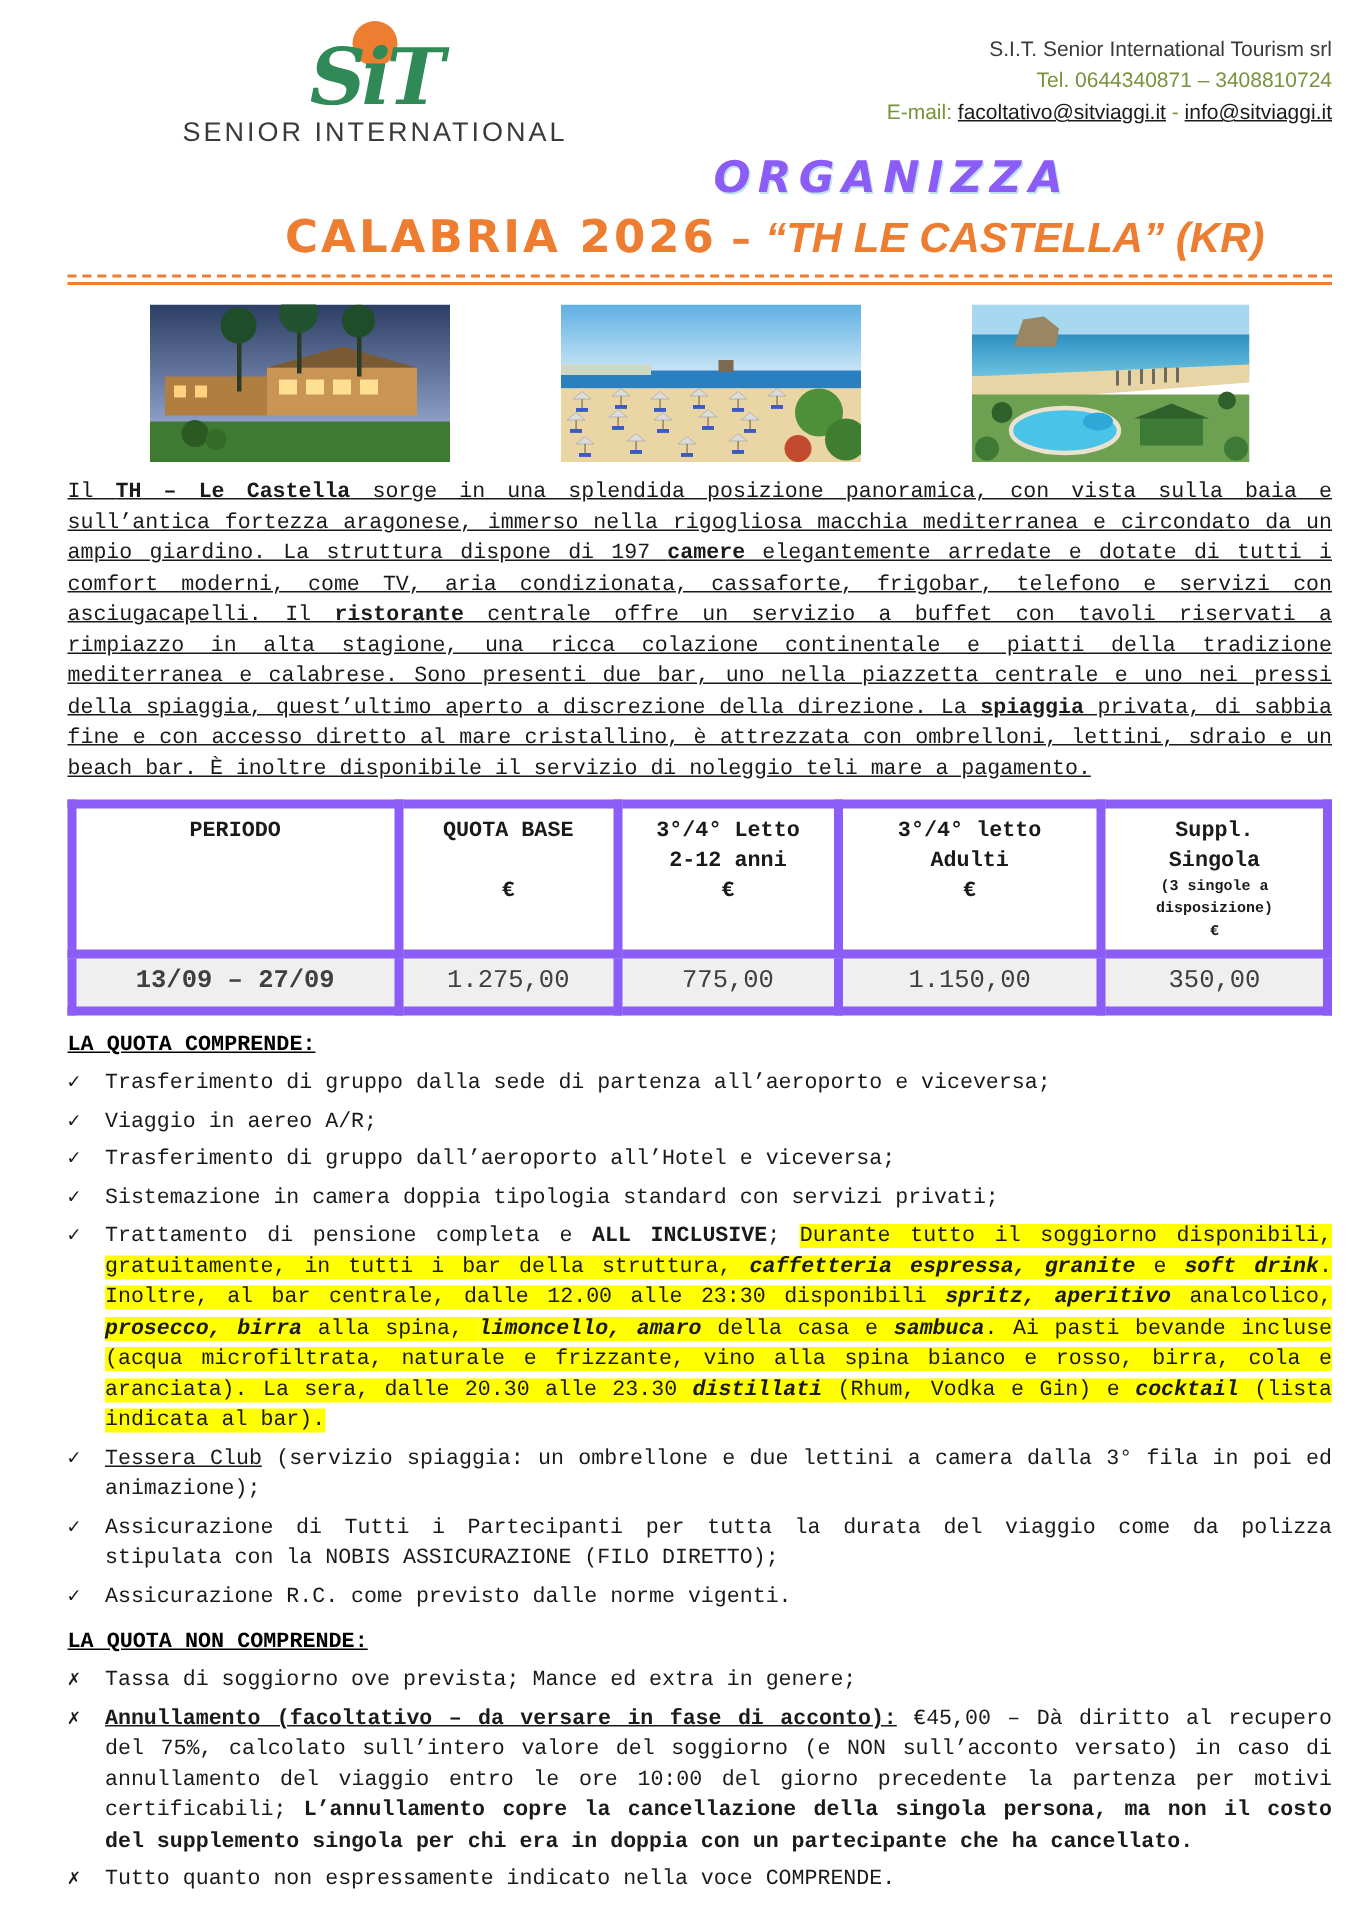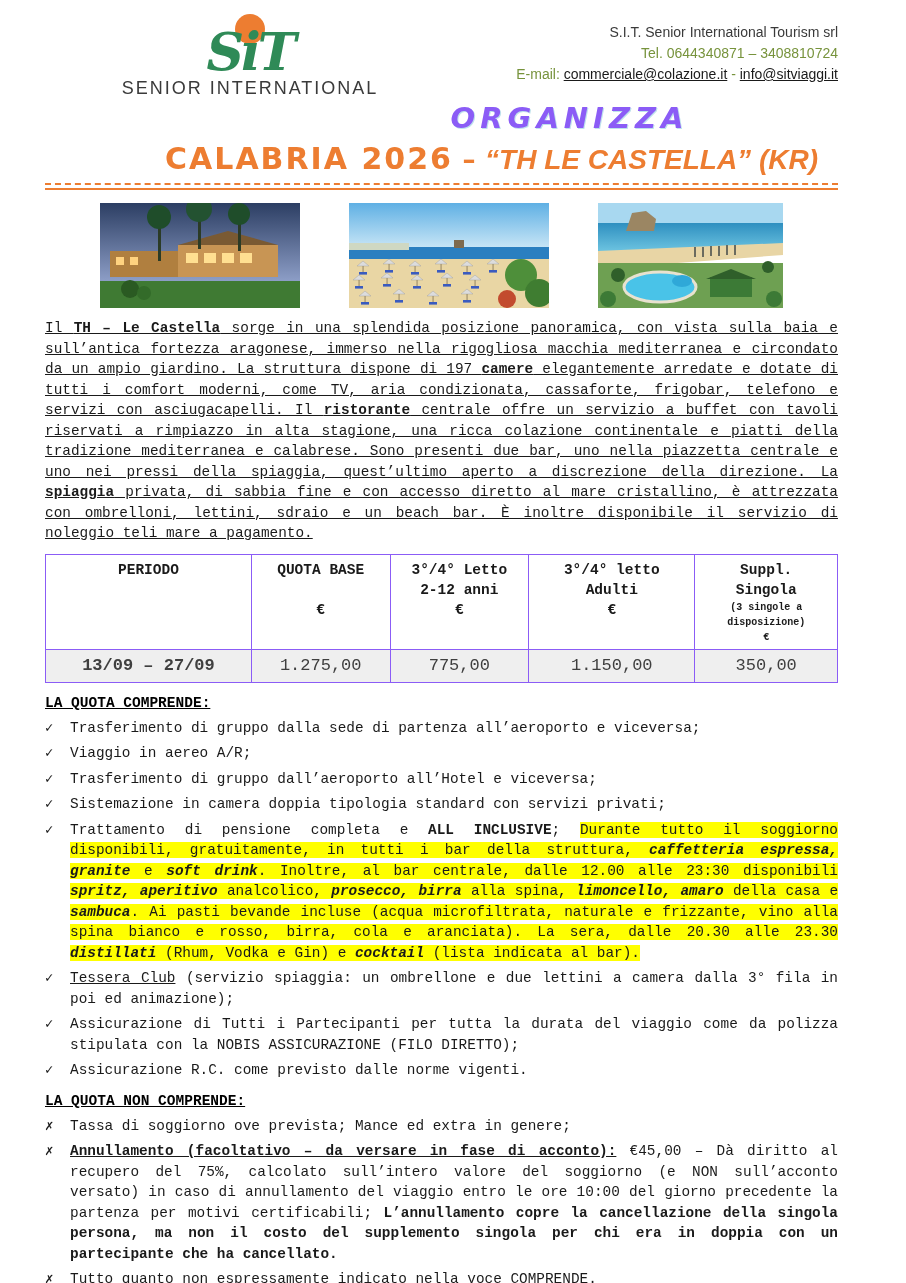--- a/index.html
+++ b/index.html
@@ -1,17 +1,17 @@
 <!DOCTYPE html>
 <html><head>
 <meta charset="utf-8">
 <style>
   html,body{margin:0;padding:0;background:#fff;}
   body{width:906px;height:1283px;overflow:hidden;font-family:"Liberation Mono",monospace;color:#1a1a1a;}
-  .page{box-sizing:border-box;width:906px;height:1283px;padding:12px 68px 0 45px;position:relative;}
+  .page{box-sizing:border-box;width:906px;height:1283px;padding:12px 18px 0 45px;position:relative;}
 
   
   .header{display:flex;justify-content:space-between;align-items:flex-start;}
   .logo{width:300px;text-align:center;margin-left:55px;}
   .logo-dot{width:30px;height:30px;border-radius:50%;background:#ED7D31;margin:2px auto 0 auto;}
   .logo-sit{font-family:"DejaVu Serif",serif;font-style:italic;font-weight:bold;color:#2f8a57;font-size:52px;line-height:44px;letter-spacing:-3px;margin-top:-14px;}
   .logo-l1{font-family:"Liberation Sans",sans-serif;color:#3a3a3a;font-size:18px;letter-spacing:2px;margin-top:4px;}
   .logo-l2{font-family:"Liberation Sans",sans-serif;color:#ED7D31;font-size:17px;letter-spacing:5px;margin-top:1px;}
   .company{font-family:"Liberation Sans",sans-serif;text-align:right;font-size:14px;line-height:21px;padding-top:10px;}
   .company .name{color:#3a3a3a;}
@@ -30,21 +30,21 @@
 
   
   .photos{display:flex;justify-content:space-between;padding:13px 55px 6px 55px;}
   .photo{display:block;}
 
   
   .intro{font-size:14.4px;line-height:20.5px;text-align:justify;margin-top:4px;text-decoration:underline;}
 
   
   table.price{border-collapse:collapse;width:100%;margin-top:10px;}
-  table.price th,table.price td{border:1px solid #8b5cf6;}
+  table.price th,table.price td{border:6px solid #8b5cf6;}
   table.price th{background:#fff;font-weight:bold;font-size:14.5px;vertical-align:top;padding:5px 3px 4px 3px;text-align:center;line-height:20px;}
   table.price td{background:#efefef;font-size:17px;padding:3px 4px;text-align:center;color:#3f3f3f;line-height:26px;}
   .h-gap{height:20px;}
   .h-small{font-size:10px;font-weight:bold;line-height:15px;text-align:center;}
   td.period{color:#375623;font-weight:bold;}
 
   
   .section-heading{color:#000000;font-weight:bold;text-decoration:underline;font-size:14.5px;margin:12px 0 7px 0;}
   .li{display:flex;gap:9px;margin-bottom:5px;}
   .mark{flex:0 0 16px;font-size:14px;line-height:20.5px;}
@@ -67,21 +67,21 @@
     <div class="logo">
       <div class="logo-dot"></div>
       <div class="logo-sit">SiT</div>
       <div class="logo-l1">SENIOR INTERNATIONAL</div>
     </div>
     <div class="company">
       <div class="name">S.I.T. Senior International Tourism srl</div>
       <div class="tel">Tel. 0644340871 – 3408810724</div>
       <div class="mailrow">
         <span>E-mail:</span>
-        <a href="#">commerciale@colazione.it</a>
+        <a href="#">facoltativo@sitviaggi.it</a>
         <span>-</span>
         <a href="#">info@sitviaggi.it</a>
       </div>
     </div>
   </div>
 
   <div class="organizza-row">
     <span class="organizza">ORGANIZZA</span>
   </div>
   <div class="main-title">

